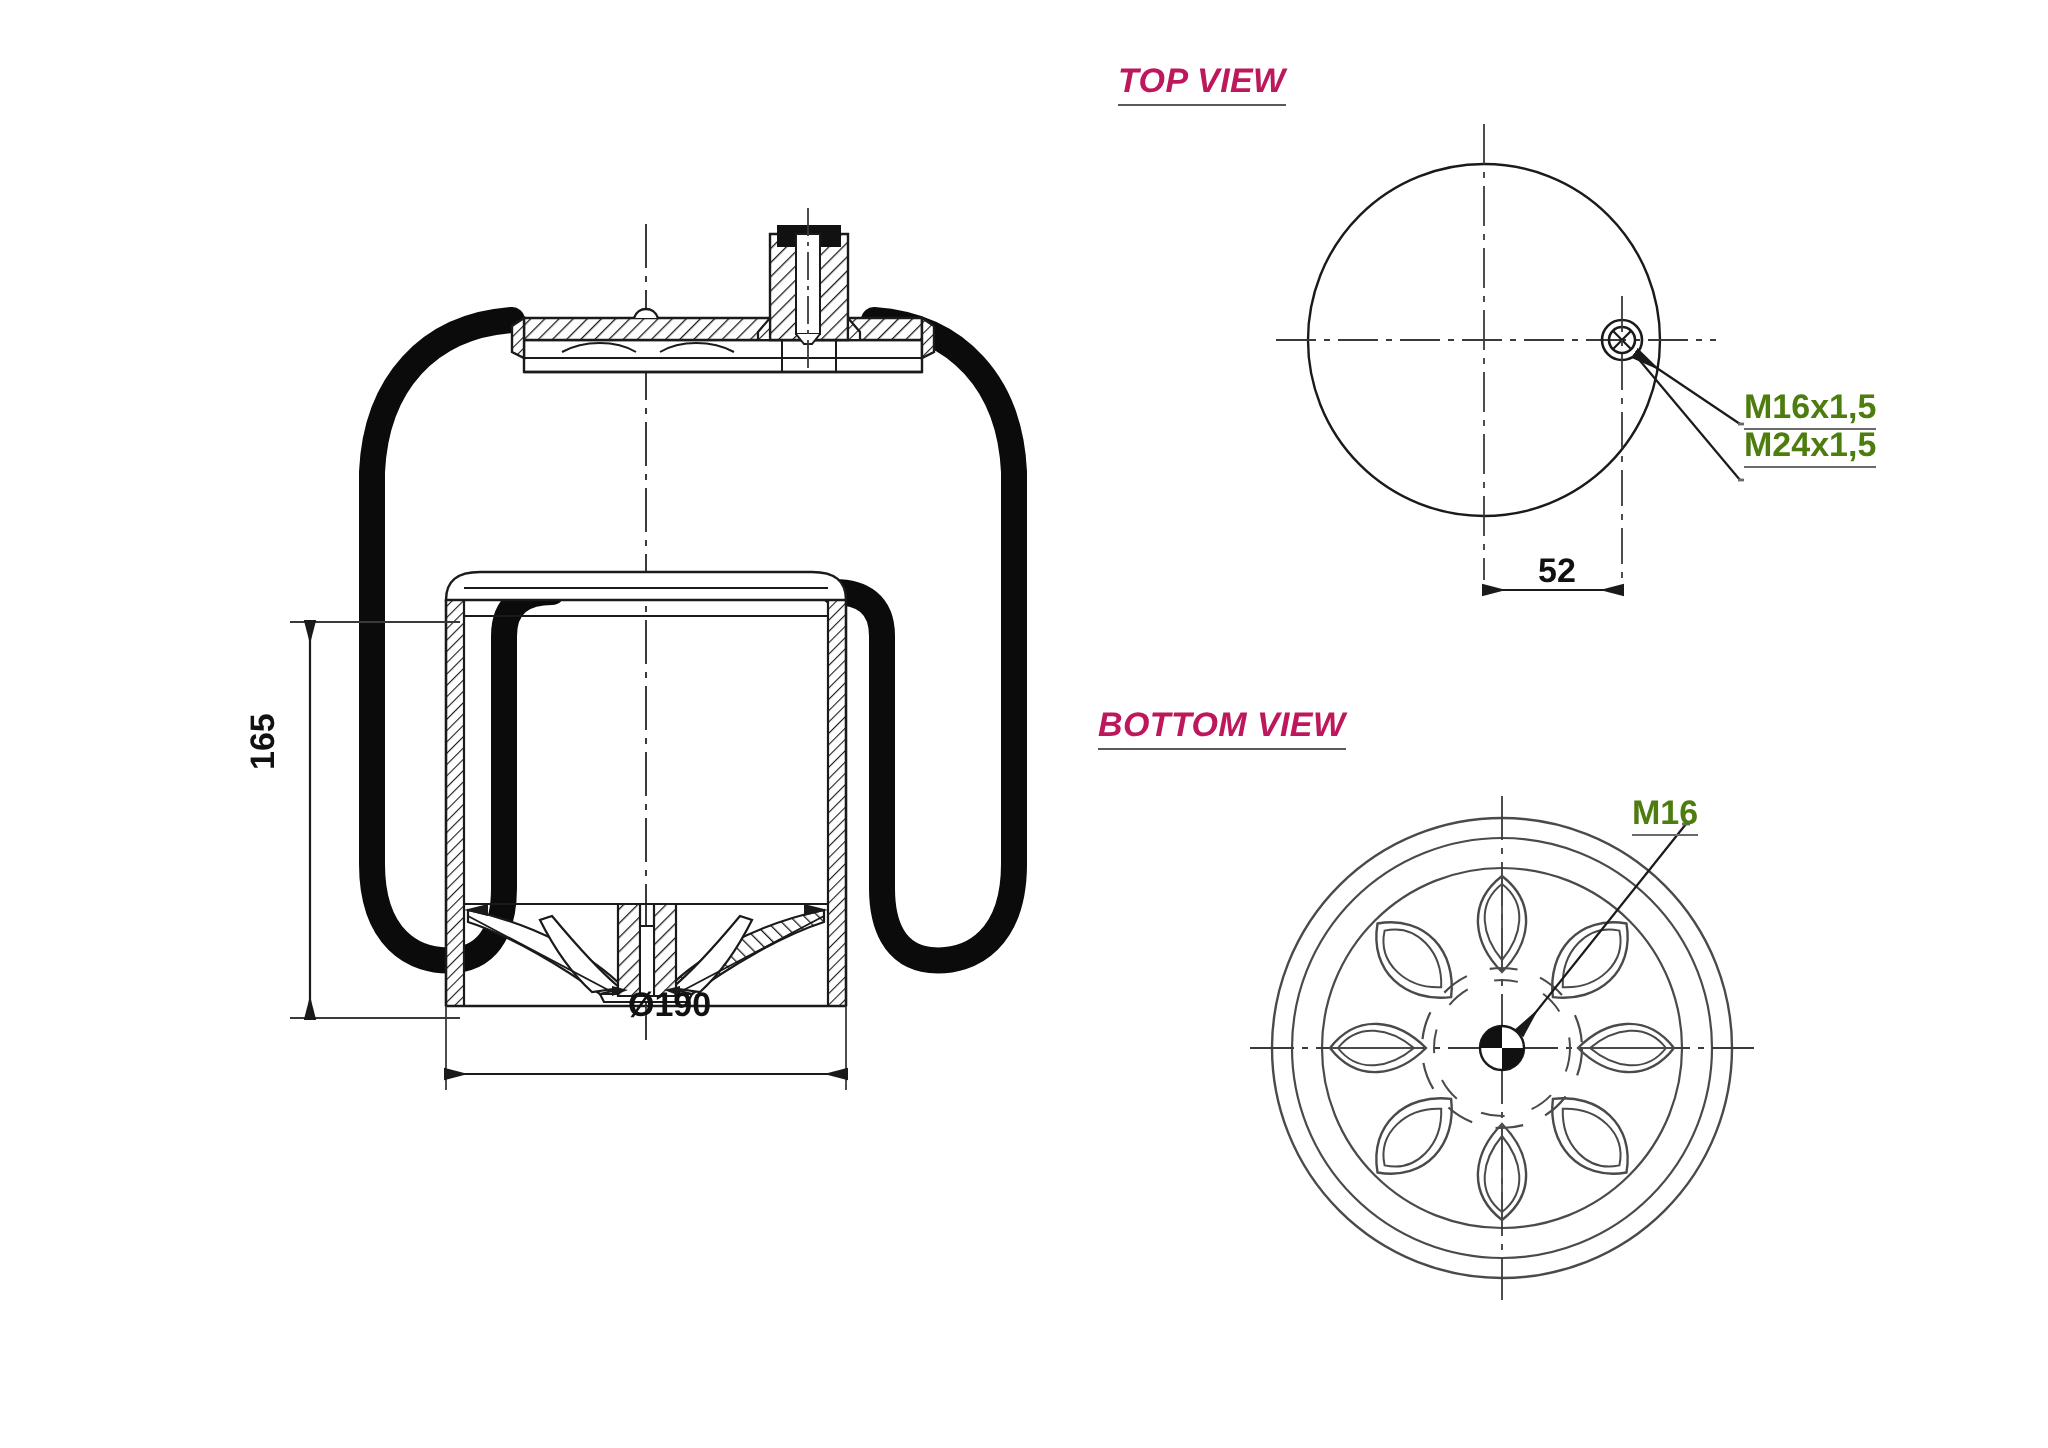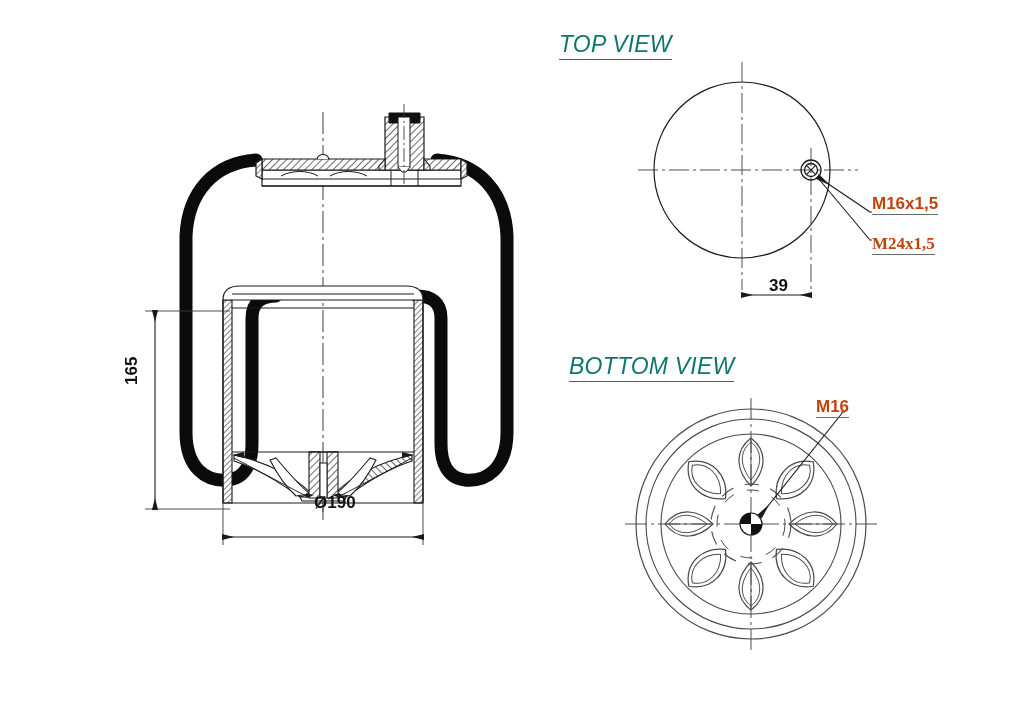--- a/index.html
+++ b/index.html
@@ -16,44 +16,44 @@
   }
   #sheet {
     position: absolute;
     left: 0; top: 0;
     width: 1024px;
     height: 724px;
   }
   .view-title {
     position: absolute;
     font-family: "Liberation Sans", sans-serif;
-    font-weight: normal;
+    font-weight: bold;
     font-style: italic;
-    font-size: 23px;
-    color: #0f766e;
+    font-size: 17px;
+    color: #be185d;
     letter-spacing: 0.2px;
     white-space: nowrap;
     border-bottom: 1.6px solid #5a5a5a;
     padding-bottom: 1px;
   }
   #title-top-view { left: 559px; top: 31px; }
-  #title-bottom-view { left: 569px; top: 353px; }
+  #title-bottom-view { left: 549px; top: 353px; }
 
   .callout {
     position: absolute;
     font-family: "Liberation Sans", sans-serif;
     font-weight: bold;
     font-size: 17px;
-    color: #c2410c;
+    color: #4d7c0f;
     white-space: nowrap;
     border-bottom: 1.5px solid #6a6a6a;
     padding-bottom: 0px;
   }
   #callout-m16x15 { left: 872px; top: 194px; }
-  #callout-m24x15 { left: 872px; top: 234px; font-family: Liberation Serif, serif; }
+  #callout-m24x15 { left: 872px; top: 213px; }
   #callout-m16 { left: 816px; top: 397px; }
 
   .dim-text {
     position: absolute;
     font-family: "Liberation Sans", sans-serif;
     font-weight: bold;
     font-size: 17px;
     color: #111111;
     white-space: nowrap;
   }
@@ -286,17 +286,17 @@
 <div class="view-title" id="title-top-view">TOP VIEW</div>
 
 <div class="view-title" id="title-bottom-view">BOTTOM VIEW</div>
 
 <div class="callout" id="callout-m16x15">M16x1,5</div>
 
 <div class="callout" id="callout-m24x15">M24x1,5</div>
 
 <div class="callout" id="callout-m16">M16</div>
 
-<div class="dim-text" id="dim-52">39</div>
+<div class="dim-text" id="dim-52">52</div>
 
 <div class="dim-text" id="dim-d190">Ø190</div>
 
 <div class="dim-text" id="dim-165">165</div>
 
 </body></html>

